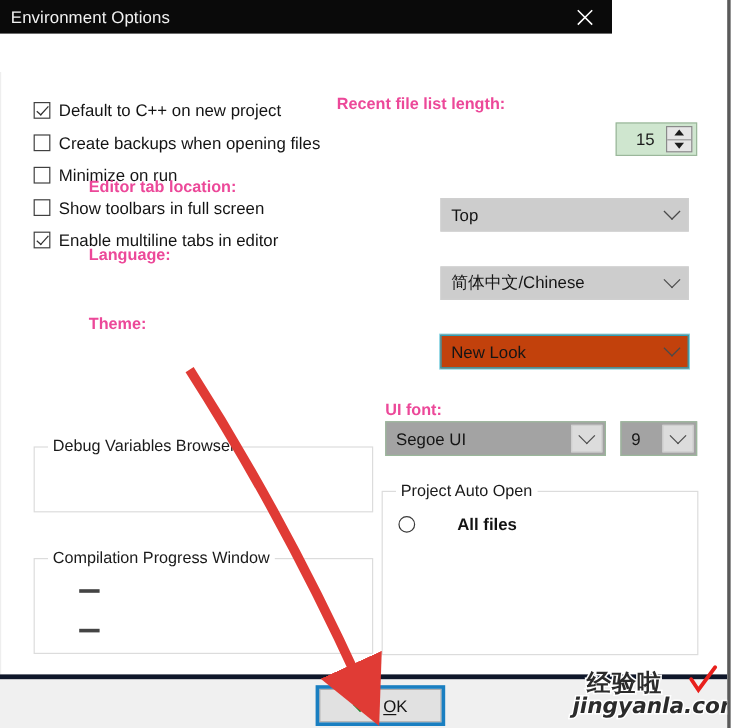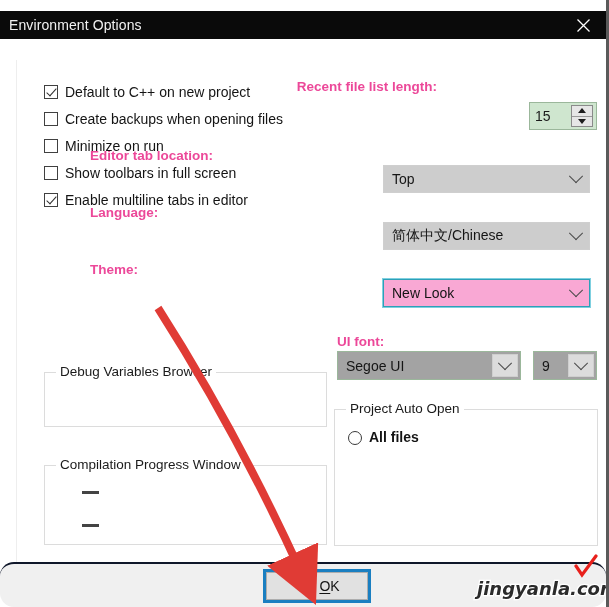--- a/index.html
+++ b/index.html
@@ -19,22 +19,22 @@
     height: 607px;
     overflow: hidden;
     background: #ffffff;
     box-sizing: border-box;
     border-right: 3px solid #5a5a5a;
   }
 
   
   .titlebar {
     position: absolute;
-    left: 0; top: 11px;
-    width: 606px;
+    left: 0; top: 0;
+    width: 510px;
     height: 28px;
     background: #0a0a0a;
     display: flex;
     align-items: center;
     justify-content: center;
   }
   .titlebar-text {
     color: #f2f2f2;
     font-size: 14px;
     padding-left: 9px;
@@ -90,21 +90,20 @@
 
   
   .page {
     position: absolute;
     left: 0; top: 60px;
     width: 594px;
     height: 502px;
     background: #ffffff;
     box-sizing: border-box;
     border-left: 1px solid #eee;
-    margin-left: 16px;
   }
 
   
   .chk-row {
     position: absolute;
     display: flex;
     align-items: center;
     white-space: nowrap;
     cursor: default;
   }
@@ -174,21 +173,21 @@
     display: flex;
     box-sizing: border-box;
     border: 1px solid #9bb79b;
     background: #cfe6cf;
     align-items: stretch;
   }
   .spinner-value {
     flex: 1;
     display: flex;
     align-items: center;
-    padding-left: 5px;
+    padding-left: 16px;
     font-size: 14px;
     color: #1b1b1b;
   }
   .spinner-btns {
     width: 22px;
     display: flex;
     flex-direction: column;
     margin: 2px 3px 2px 0;
     border: 1px solid #8a8a8a;
     background: #e6e6e6;
@@ -233,21 +232,21 @@
     white-space: nowrap;
     overflow: hidden;
   }
   .combo-arrow {
     width: 26px;
     display: flex;
     align-items: center;
     justify-content: center;
   }
   .combo.focused {
-    background: #f9a8d4;
+    background: #c2410c;
     border: 1px solid #2da0b8;
     box-shadow: 0 0 0 1px #7fd0e0;
   }
   .combo.green {
     background: #a3a3a3;
     border: 1px solid #9bb79b;
   }
   .combo.green .combo-arrow {
     background: #dcdcdc;
     height: calc(100% - 4px);
@@ -259,23 +258,24 @@
     width: 9px; height: 9px;
     border-right: 1.7px solid #4a4a4a;
     border-bottom: 1.7px solid #4a4a4a;
     transform: rotate(45deg) translate(-2px,-2px);
   }
 
   
   .radio-row {
     position: absolute;
     display: flex;
-    align-items: flex-end;
+    align-items: center;
     cursor: default;
     white-space: nowrap;
+    gap: 28px;
   }
   .radio-circle {
     width: 14px; height: 14px;
     border: 1.5px solid #3a3a3a;
     border-radius: 50%;
     box-sizing: border-box;
     margin-right: 7px;
     background: #fff;
     flex: 0 0 auto;
   }
@@ -285,23 +285,22 @@
     font-weight: bold;
   }
 
   
   .bottombar {
     position: absolute;
     left: 0; top: 562px;
     width: 606px;
     height: 45px;
     background: #f0f0f0;
-    border-top: 2px solid #0f172a;
-    box-sizing: border-box;
-    border-radius: 14px;
+    border-top: 4px solid #0f172a;
+    box-sizing: border-box;
   }
   .dlgbtn {
     position: absolute;
     box-sizing: border-box;
     background: #e1e1e1;
     border: 1px solid #adadad;
     display: flex;
     align-items: center;
     justify-content: center;
     gap: 8px;
@@ -484,20 +483,21 @@
   <svg class="annot" viewBox="0 0 609 607">
     <defs>
       <marker id="ahead" markerWidth="7" markerHeight="7" refX="2.2" refY="3.5" orient="auto">
         <path d="M0,0 L7,3.5 L0,7 Z" fill="#e03b35"></path>
       </marker>
     </defs>
     <path d="M158,308 Q236,430 300,570" stroke="#e03b35" stroke-width="8" fill="none" stroke-linecap="butt" marker-end="url(#ahead)"></path>
   </svg>
 
   <div class="watermark">
+    <span class="wm-cn">经验啦</span>
     <span class="wm-en">jingyanla.com</span>
     <span class="wm-check">
       <svg width="26" height="26" viewBox="0 0 26 26">
         <path d="M3 12 L9 21 L23 2" stroke="#e8201c" stroke-width="3.2" fill="none" stroke-linecap="round"></path>
       </svg>
     </span>
   </div>
 
 </div>
 

